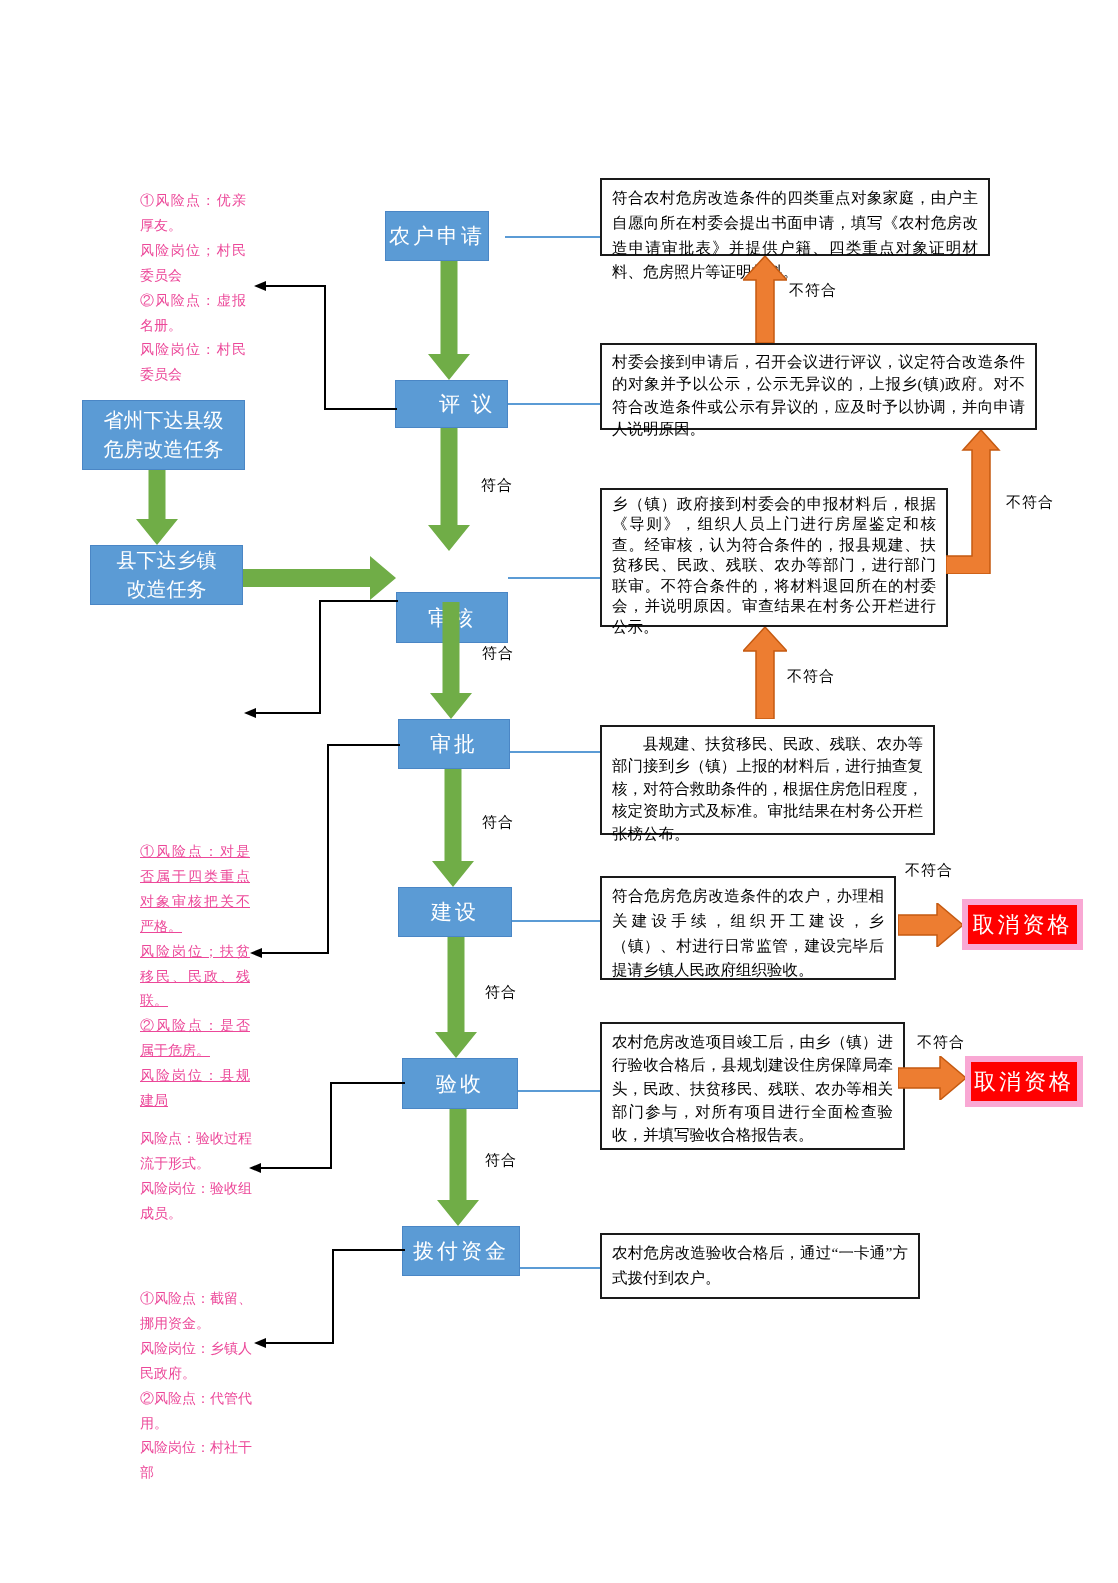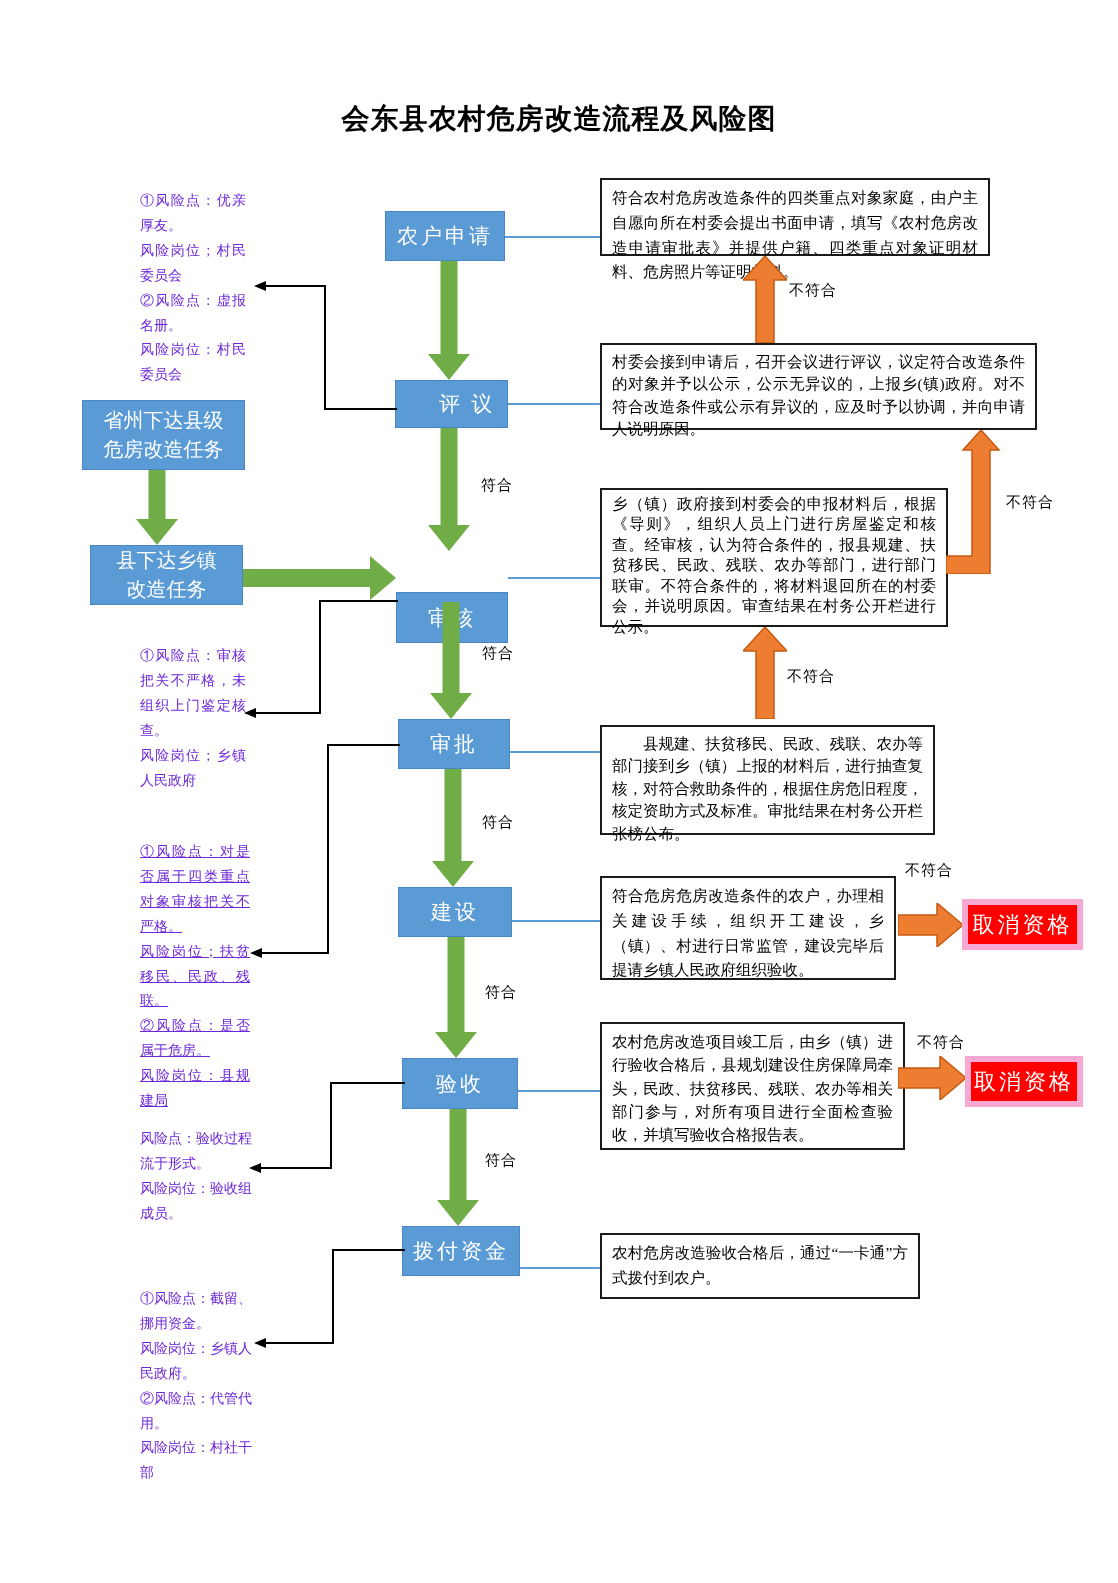--- a/index.html
+++ b/index.html
@@ -28,42 +28,41 @@
   
   .descbox{
     background:#ffffff;border:2px solid #1a1a1a;color:#000;
     font-size:15.5px;box-sizing:border-box;padding:6px 10px;text-align:justify;
   }
   .lh160{line-height:1.6;} .lh145{line-height:1.45;} .lh132{line-height:1.32;padding:4px 10px;}
   .lh150{line-height:1.5;}
   .indent{text-indent:2em;}
   
   .risknote{
-    color:#6d28d9;font-size:14px;line-height:1.78;text-align:justify;
+    color:#ec4899;font-size:14px;line-height:1.78;text-align:justify;
   }
   
   .lbl{color:#000;font-size:15px;letter-spacing:1px;}
   
   .redbox{
     background:#FF0000;border:6px solid #f9a8d4;color:#ffffff;
     display:flex;align-items:center;justify-content:center;
     font-size:22px;letter-spacing:3px;box-sizing:border-box;
   }
   
   .bluelink{height:2px;background:#5B9BD5;}
   svg{display:block;}
 </style>
 </head>
 <body>
 
 <div id="canvas">
 
-  <div class="abs title">会东县农村危房改造流程及风险图</div>
-
-  <div class="abs flowbox" style="left:385px;top:211px;width:120px;height:50px;">
+
+  <div class="abs flowbox" style="left:385px;top:211px;width:104px;height:50px;">
       <span>农户申请</span>
     </div>
   <div class="abs flowbox" style="left:395px;top:380px;width:113px;height:48px;padding-left:31px;">
       <span>评 议</span>
     </div>
   <div class="abs flowbox" style="left:396px;top:551px;width:112px;height:51px;margin-top:41px;">
       <span>审核</span>
     </div>
   <div class="abs flowbox" style="left:398px;top:719px;width:112px;height:50px;">
       <span>审批</span>
@@ -157,22 +156,20 @@
       <span>取消资格</span>
     </div>
   <div class="abs redbox" style="left:965px;top:1056px;width:118px;height:51px;">
       <span>取消资格</span>
     </div>
 
   <div class="abs risknote" style="left:140px;top:189px;width:106px;white-space:pre-line;">①风险点：优亲厚友。
 风险岗位；村民委员会
 ②风险点：虚报名册。
 风险岗位：村民委员会</div>
-  <div class="abs risknote" style="left:140px;top:644px;width:106px;white-space:pre-line;">①风险点：审核把关不严格，未组织上门鉴定核查。
-风险岗位；乡镇人民政府</div>
   <div class="abs risknote" style="left:140px;top:840px;width:110px;white-space:pre-line;text-decoration:underline;">①风险点：对是否属于四类重点对象审核把关不严格。
 风险岗位；扶贫移民、民政、残联。
 ②风险点：是否属于危房。
 风险岗位：县规建局</div>
   <div class="abs risknote" style="left:140px;top:1127px;width:112px;white-space:pre-line;">风险点：验收过程流于形式。
 风险岗位：验收组成员。</div>
   <div class="abs risknote" style="left:140px;top:1287px;width:112px;white-space:pre-line;">①风险点：截留、挪用资金。
 风险岗位：乡镇人民政府。
 ②风险点：代管代用。
 风险岗位：村社干部</div>

